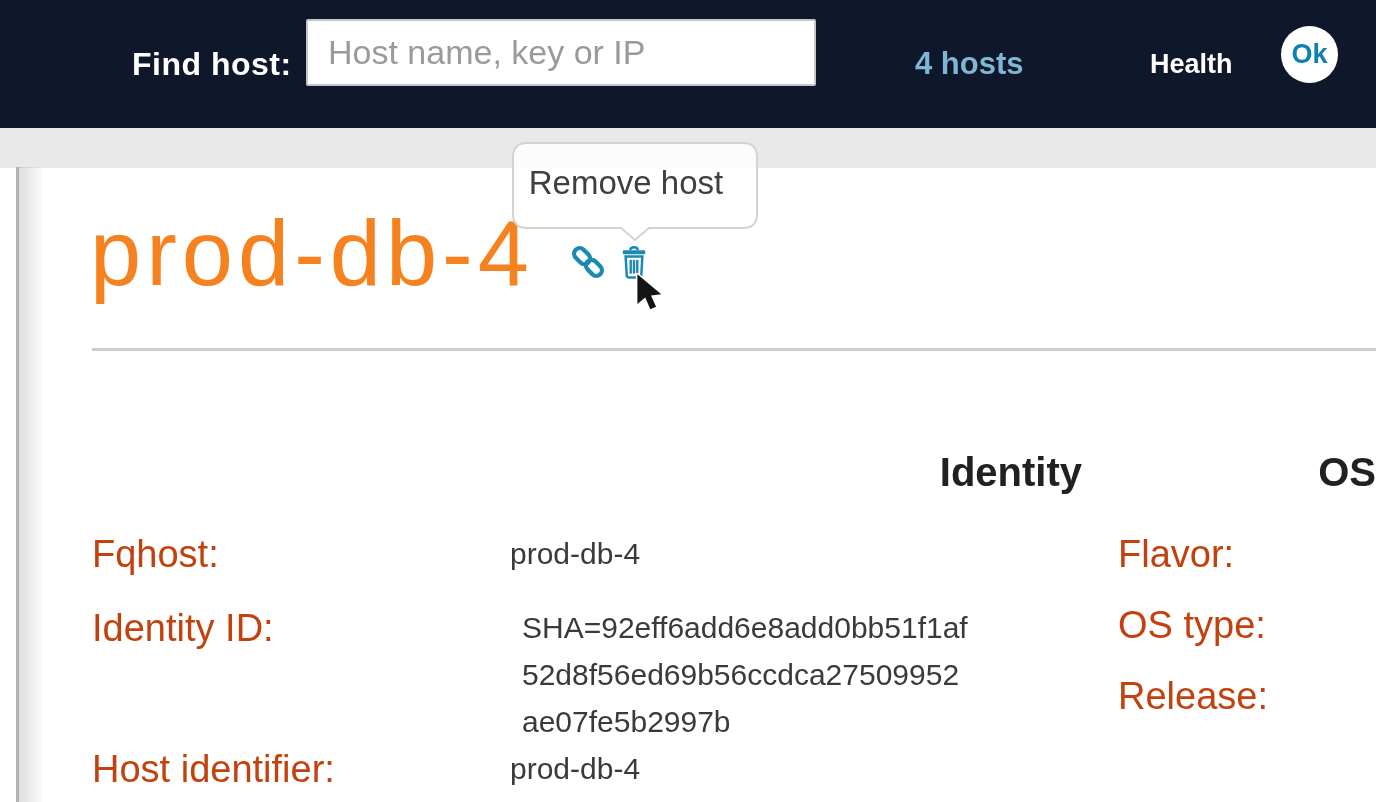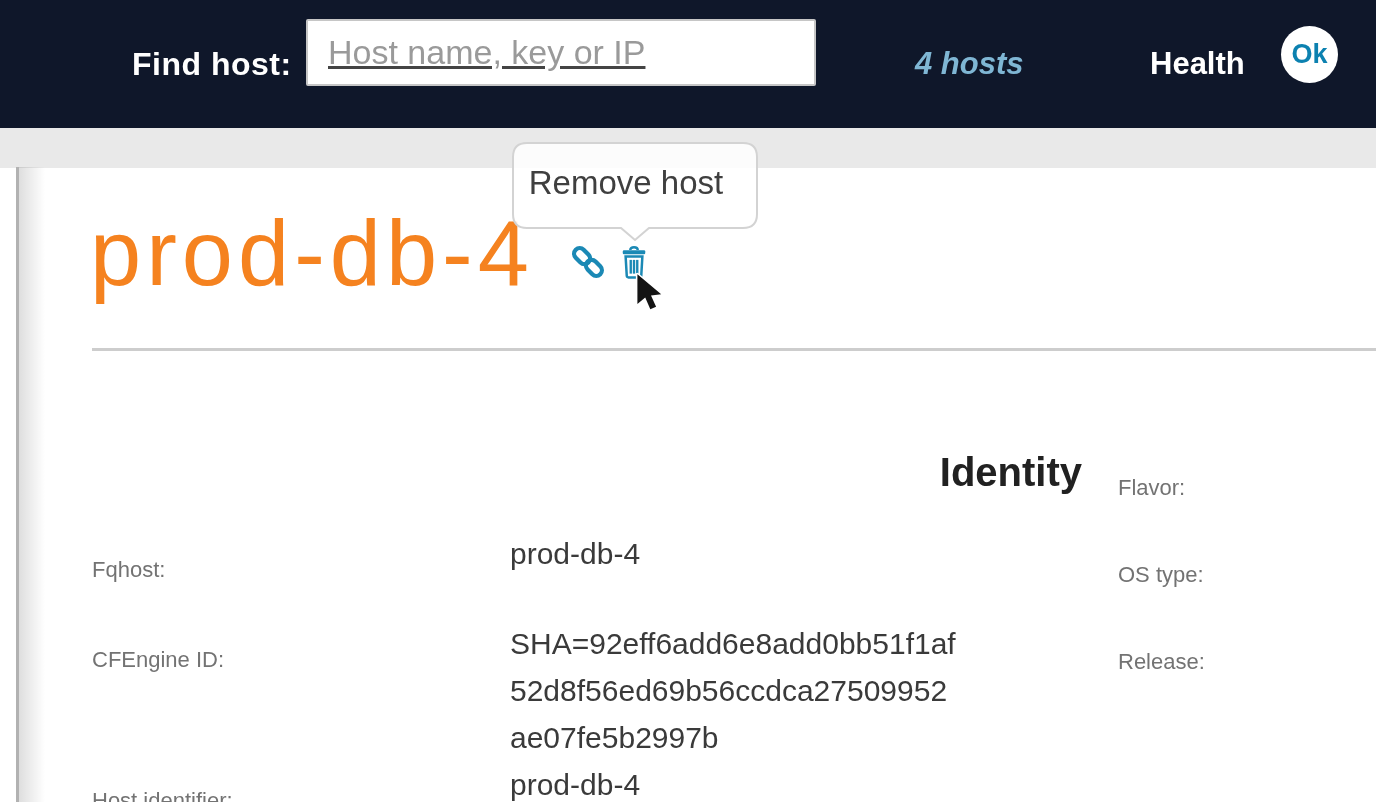--- a/index.html
+++ b/index.html
@@ -14,32 +14,32 @@
   }
   .find-label {
     position: absolute; left: 132px; top: 0; height: 128px;
     display: flex; align-items: center;
     color: #ffffff; font-size: 32px; font-weight: 700; letter-spacing: .5px;
   }
   .search {
     position: absolute; left: 306px; top: 19px; width: 510px; height: 67px;
     background: #ffffff; border: 2px solid #c6c6c6; border-radius: 2px;
     font-family: "Liberation Sans", sans-serif;
-    font-size: 34px; color: #444444; padding: 0 20px; outline: none; text-decoration: underline;
+    font-size: 34px; color: #444444; padding: 0 20px; outline: none;
   }
   .search::placeholder { color: #9a9a9a; opacity: 1; }
   .hosts-count {
     position: absolute; left: 915px; top: 0; height: 128px;
     display: flex; align-items: center;
-    color: #7fb6d4; font-size: 31px; font-weight: 700; text-decoration: none; cursor: pointer; font-style: italic;
+    color: #7fb6d4; font-size: 31px; font-weight: 700; text-decoration: none; cursor: pointer;
   }
   .health {
     position: absolute; left: 1150px; top: 0; height: 128px;
     display: flex; align-items: center;
-    color: #ffffff; font-size: 31px; font-weight: 700; cursor: pointer;
+    color: #ffffff; font-size: 27px; font-weight: 700; cursor: pointer;
   }
   .ok-badge {
     position: absolute; left: 1281px; top: 26px; width: 57px; height: 57px;
     background: #ffffff; border-radius: 50%;
     display: flex; align-items: center; justify-content: center;
     color: #0c81b0; font-size: 27px; font-weight: 700; cursor: pointer;
   }
 
   
   .strip { position: absolute; left: 0; top: 128px; width: 1376px; height: 40px; background: #e9e9e9; }
@@ -72,25 +72,25 @@
 
   
   .divider { position: absolute; left: 92px; top: 348px; width: 1284px; height: 3px; background: #cdcdcd; border: none; }
 
   
   .section { position: absolute; top: 448px; }
   .section h2 { font-size: 40px; line-height: 48px; font-weight: 700; color: #212121; margin: 0 0 34px 0; text-align: right; }
   .identity { left: 92px; width: 990px; }
   .os { left: 1118px; width: 258px; }
   .row { display: flex; align-items: flex-start; }
-  .row .lbl { flex: 0 0 418px; font-size: 22px; line-height: 48px; color: #737373; margin-top: 16px; }
+  .row .lbl { flex: 0 0 418px; font-size: 38px; line-height: 48px; color: #c2410c; }
   .row .val { font-size: 30px; line-height: 48px; color: #3a3a3a; }
   .identity .row-fqhost { margin-bottom: 26px; }
   .identity .row-cfid { margin-bottom: 0; }
-  .val-sha { max-width: 452px; word-break: break-all; line-height: 47px !important; }
+  .val-sha { max-width: 452px; word-break: break-all; line-height: 47px !important; margin-left: 12px; }
   .os .row { margin-bottom: 23px; }
 </style>
 </head>
 <body>
 
 <div class="screen">
 
   <header class="topbar">
     <span class="find-label">Find host:</span>
     <input class="search" type="text" placeholder="Host name, key or IP" style="">
@@ -139,30 +139,31 @@
 
   <hr class="divider">
 
   <section class="section identity">
     <h2>Identity</h2>
     <div class="row row-fqhost">
       <span class="lbl">Fqhost:</span>
       <span class="val">prod-db-4</span>
     </div>
     <div class="row row-cfid">
-      <span class="lbl">CFEngine ID:</span>
+      <span class="lbl">Identity ID:</span>
       <span class="val val-sha">SHA=92eff6add6e8add0bb51f1af52d8f56ed69b56ccdca27509952ae07fe5b2997b</span>
     </div>
     <div class="row">
       <span class="lbl">Host identifier:</span>
       <span class="val">prod-db-4</span>
     </div>
   </section>
 
   <section class="section os">
+    <h2>OS</h2>
     <div class="row">
       <span class="lbl">Flavor:</span>
     </div>
     <div class="row">
       <span class="lbl">OS type:</span>
     </div>
     <div class="row">
       <span class="lbl">Release:</span>
     </div>
   </section>

